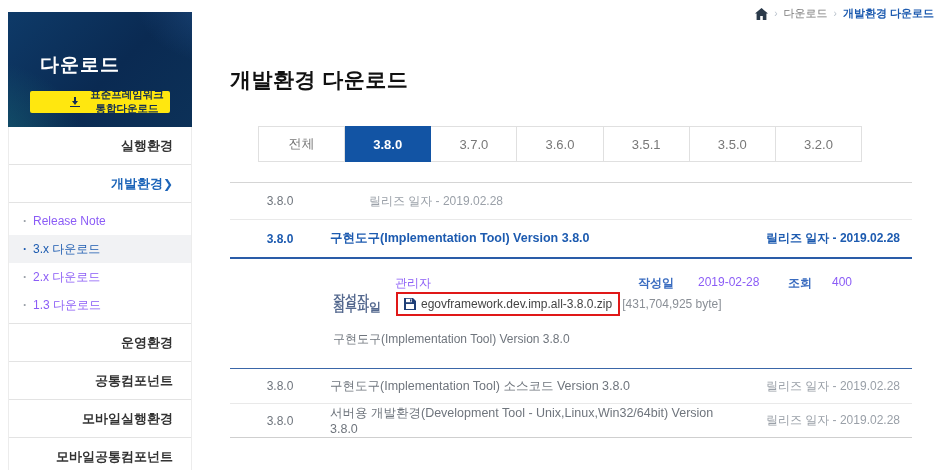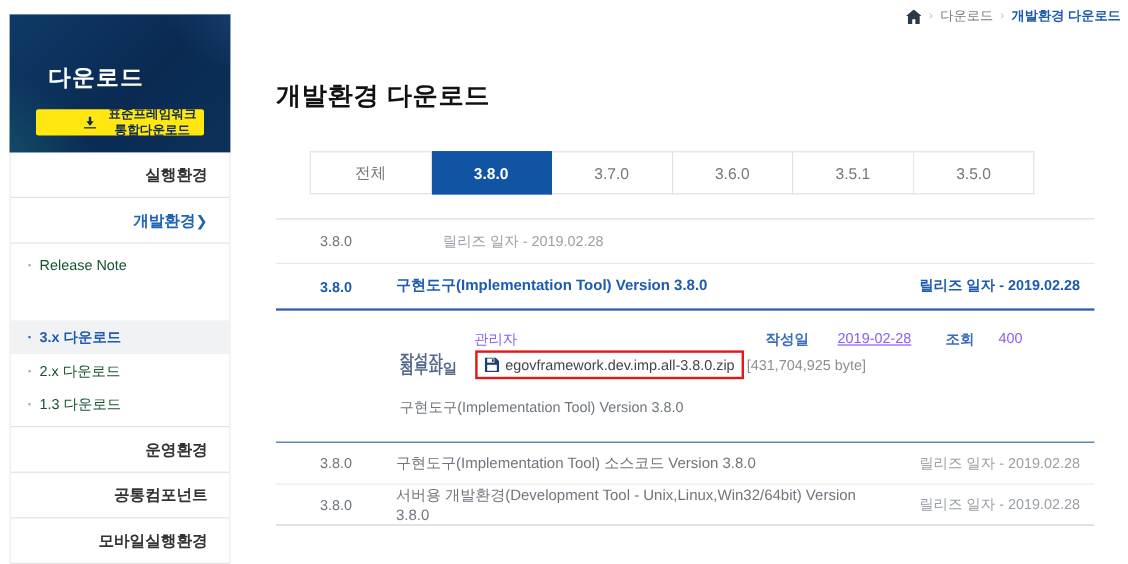--- a/index.html
+++ b/index.html
@@ -23,23 +23,23 @@
   }
   .side-title { position:absolute; left:32px; top:40px; color:#fff; font-size:19px; font-weight:bold; letter-spacing:1px; }
   .side-dl-btn { position:absolute; left:22px; top:79px; width:140px; height:22px; background:#ffe70f; border:0; border-radius:2px;
     color:#102c55; font-size:10.5px; font-weight:bold; display:flex; align-items:center; justify-content:center; gap:4px; cursor:pointer;padding-left:40px; }
   .dl-ic { width:10px; height:10px; display:block; }
   .side-menu { border-left:1px solid #ececec; border-right:1px solid #ececec; background:#fff; }
   .m-item { height:38px; display:flex; align-items:center; justify-content:flex-end; padding:0 18px;
     font-size:13px; font-weight:bold; color:#333; border-bottom:1px solid #e3e3e3; cursor:pointer; }
   .m-item.active { color:#1c64b8; }
   .m-item .chev { color:#1c64b8; font-size:12px; font-weight:bold; }
-  .s-item { height:28px; display:flex; align-items:center; padding:0 14px; font-size:12px; color:#14532d; cursor:pointer; }
+  .s-item { height:28px; display:flex; align-items:center; padding:0 14px; font-size:12px; color:#8b5cf6; cursor:pointer; }
   .s-item::before { content:"·"; font-weight:bold; margin-right:6px; color:#9aa0a8; }
-  .s-item.active { color:#1c5bb0; font-weight:bold; background:#f1f2f4;margin-top:32px; }
+  .s-item.active { color:#1c5bb0; font-weight:normal; background:#f1f2f4; }
   .s-item.active::before { color:#1c5bb0; }
   .sub-wrap { border-bottom:1px solid #e3e3e3; padding:4px 0; }
 
   
   .page-title { position:absolute; left:230px; top:66px; font-size:21px; font-weight:bold; color:#111; letter-spacing:.5px; }
 
   .tabs { position:absolute; left:258px; top:126px; width:604px; height:36px; display:flex; }
   .tab { flex:1; display:flex; align-items:center; justify-content:center; font-size:13px; color:#777;
     border:1px solid #e0e0e0; border-left:0; background:#fff; cursor:pointer; }
   .tab:first-child { border-left:1px solid #e0e0e0; }
@@ -137,40 +137,41 @@
 
   <h1 class="page-title">개발환경 다운로드</h1>
 
   <div class="tabs">
     <div class="tab">전체</div>
     <div class="tab active">3.8.0</div>
     <div class="tab">3.7.0</div>
     <div class="tab">3.6.0</div>
     <div class="tab">3.5.1</div>
     <div class="tab">3.5.0</div>
+    <div class="tab">3.2.0</div>
   </div>
 
   <div class="board">
 
     <div class="b-row r1">
       <span class="ver">3.8.0</span>
       <span class="rel">릴리즈 일자 - 2019.02.28</span>
     </div>
 
     <div class="b-row r2">
       <span class="ver">3.8.0</span>
       <span class="ttl">구현도구(Implementation Tool) Version 3.8.0</span>
       <span class="rel">릴리즈 일자 - 2019.02.28</span>
     </div>
 
     <div class="detail">
       <span class="d-label" style="left:103px; top:32px;">작성자</span>
       <span class="d-val" style="left:165px; top:16px;">관리자</span>
       <span class="d-label b" style="left:408px; top:16px;">작성일</span>
-      <span class="d-val" style="left:468px; top:16px;text-decoration:underline;">2019-02-28</span>
+      <span class="d-val" style="left:468px; top:16px;">2019-02-28</span>
       <span class="d-label b" style="left:558px; top:16px;">조회</span>
       <span class="d-val" style="left:602px; top:16px;">400</span>
 
       <span class="d-label" style="left:103px; top:40px;">첨부파일</span>
       <div class="attach-line">
         <span class="attach-box">
           <span>
             <svg class="floppy-ic" viewBox="0 0 12 12">
                 <path d="M0 0h9l3 3v9H0Z" fill="#1f3f77"></path>
                 <rect x="2" y="0.8" width="6" height="3.4" fill="#fff"></rect>

